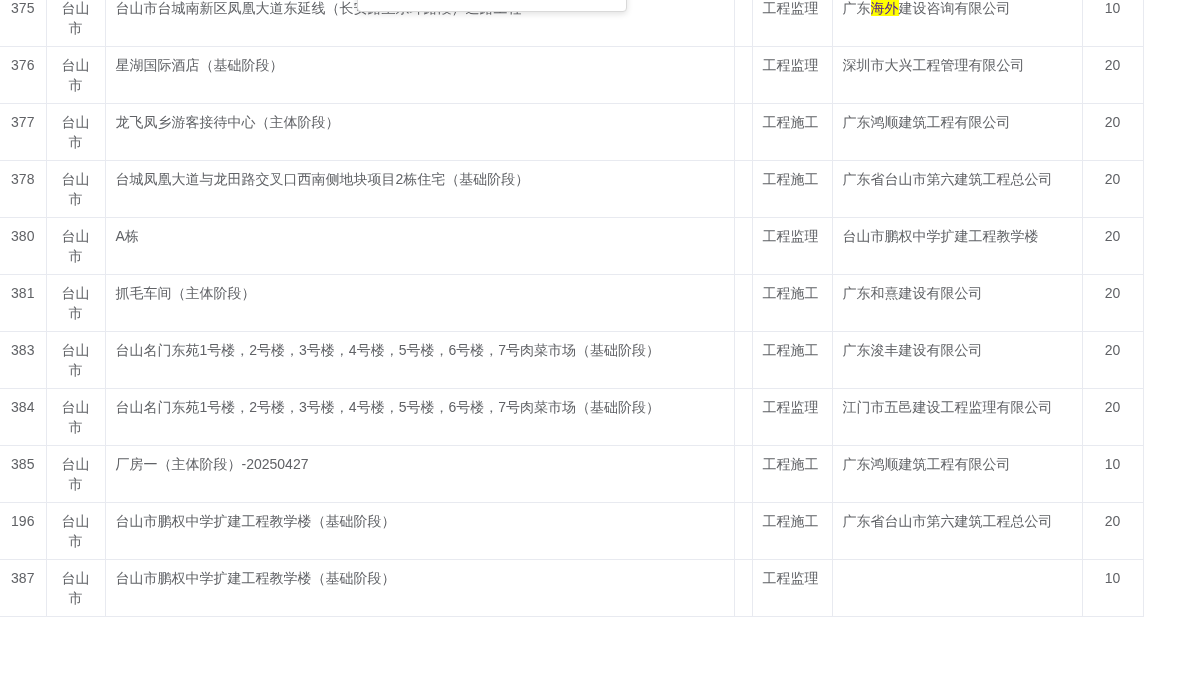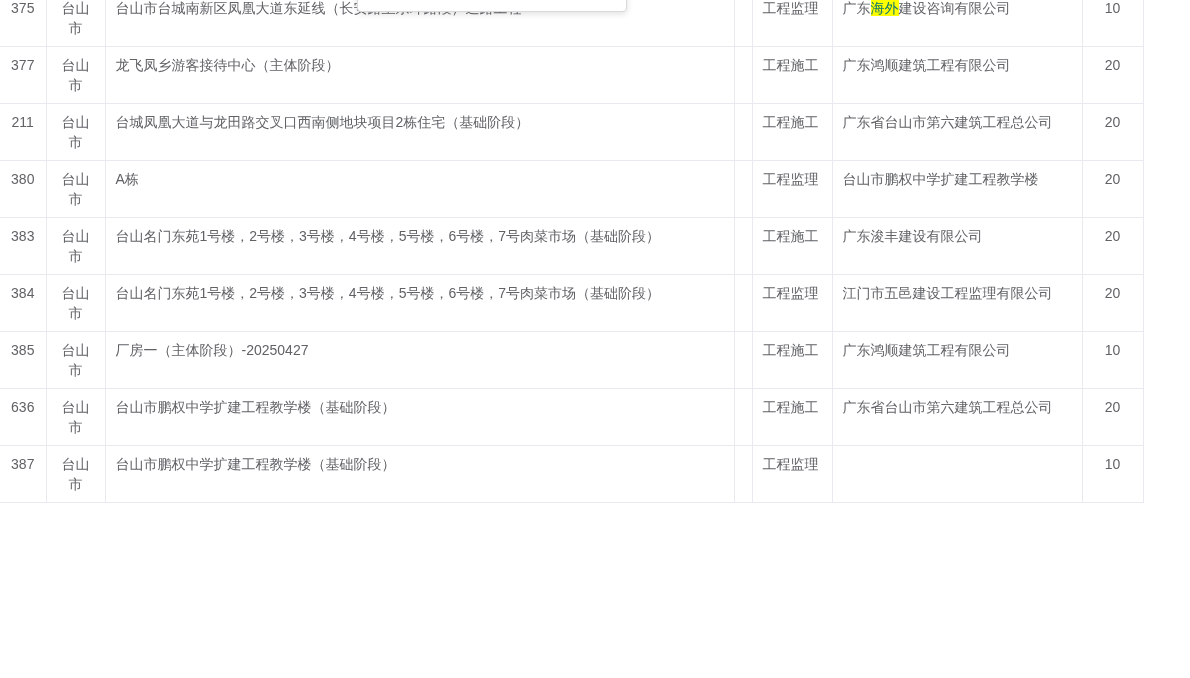--- a/index.html
+++ b/index.html
@@ -29,21 +29,21 @@
     vertical-align: top;
     overflow: hidden;
   }
   td.c-index  { text-align: center; padding-left: 2px; padding-right: 2px; }
   td.c-city   { text-align: center; padding-left: 4px; padding-right: 4px; }
   td.c-project{ text-align: left; }
   td.c-spacer { padding: 0; }
   td.c-type   { padding-left: 15px; padding-right: 4px; white-space: nowrap; }
   td.c-company{ padding-left: 8px; }
   td.c-score  { text-align: center; padding-left: 2px; padding-right: 2px; }
-  .hl { color: #0f766e; margin-top: 16px; }
+  .hl { color: #4c1d95; margin-top: 16px; }
   .overlay-box {
     position: absolute;
     left: 357px;
     top: -21px;
     width: 268px;
     height: 31px;
     background: #ffffff;
     border: 1px solid #d9d9d9;
     border-radius: 4px;
     box-shadow: 0 2px 6px rgba(0,0,0,0.12);
@@ -68,44 +68,62 @@
         <tr>
           <td class="c-index">375</td>
           <td class="c-city">台山市</td>
           <td class="c-project">台山市台城南新区凤凰大道东延线（长安路至东环路段）道路工程</td>
           <td class="c-spacer"></td>
           <td class="c-type">工程监理</td>
           <td class="c-company"><span>广东</span><span class="hl" style="background-color: rgb(255, 255, 0);">海外</span><span>建设咨询有限公司</span></td>
           <td class="c-score">10</td>
         </tr>
         <tr>
+          <td class="c-index">376</td>
+          <td class="c-city">台山市</td>
+          <td class="c-project">星湖国际酒店（基础阶段）</td>
+          <td class="c-spacer"></td>
+          <td class="c-type">工程监理</td>
+          <td class="c-company"><span>深圳市大兴工程管理有限公司</span><span class="hl"></span><span></span></td>
+          <td class="c-score">20</td>
+        </tr>
+        <tr>
           <td class="c-index">377</td>
           <td class="c-city">台山市</td>
           <td class="c-project">龙飞凤乡游客接待中心（主体阶段）</td>
           <td class="c-spacer"></td>
           <td class="c-type">工程施工</td>
           <td class="c-company"><span>广东鸿顺建筑工程有限公司</span><span class="hl"></span><span></span></td>
           <td class="c-score">20</td>
         </tr>
         <tr>
-          <td class="c-index">211</td>
+          <td class="c-index">378</td>
           <td class="c-city">台山市</td>
           <td class="c-project">台城凤凰大道与龙田路交叉口西南侧地块项目2栋住宅（基础阶段）</td>
           <td class="c-spacer"></td>
           <td class="c-type">工程施工</td>
           <td class="c-company"><span>广东省台山市第六建筑工程总公司</span><span class="hl"></span><span></span></td>
           <td class="c-score">20</td>
         </tr>
         <tr>
           <td class="c-index">380</td>
           <td class="c-city">台山市</td>
           <td class="c-project">A栋</td>
           <td class="c-spacer"></td>
           <td class="c-type">工程监理</td>
           <td class="c-company"><span>台山市鹏权中学扩建工程教学楼</span><span class="hl"></span><span></span></td>
+          <td class="c-score">20</td>
+        </tr>
+        <tr>
+          <td class="c-index">381</td>
+          <td class="c-city">台山市</td>
+          <td class="c-project">抓毛车间（主体阶段）</td>
+          <td class="c-spacer"></td>
+          <td class="c-type">工程施工</td>
+          <td class="c-company"><span>广东和熹建设有限公司</span><span class="hl"></span><span></span></td>
           <td class="c-score">20</td>
         </tr>
         <tr>
           <td class="c-index">383</td>
           <td class="c-city">台山市</td>
           <td class="c-project">台山名门东苑1号楼，2号楼，3号楼，4号楼，5号楼，6号楼，7号肉菜市场（基础阶段）</td>
           <td class="c-spacer"></td>
           <td class="c-type">工程施工</td>
           <td class="c-company"><span>广东浚丰建设有限公司</span><span class="hl"></span><span></span></td>
           <td class="c-score">20</td>
@@ -122,21 +140,21 @@
         <tr>
           <td class="c-index">385</td>
           <td class="c-city">台山市</td>
           <td class="c-project">厂房一（主体阶段）-20250427</td>
           <td class="c-spacer"></td>
           <td class="c-type">工程施工</td>
           <td class="c-company"><span>广东鸿顺建筑工程有限公司</span><span class="hl"></span><span></span></td>
           <td class="c-score">10</td>
         </tr>
         <tr>
-          <td class="c-index">636</td>
+          <td class="c-index">196</td>
           <td class="c-city">台山市</td>
           <td class="c-project">台山市鹏权中学扩建工程教学楼（基础阶段）</td>
           <td class="c-spacer"></td>
           <td class="c-type">工程施工</td>
           <td class="c-company"><span>广东省台山市第六建筑工程总公司</span><span class="hl"></span><span></span></td>
           <td class="c-score">20</td>
         </tr>
         <tr>
           <td class="c-index">387</td>
           <td class="c-city">台山市</td>

